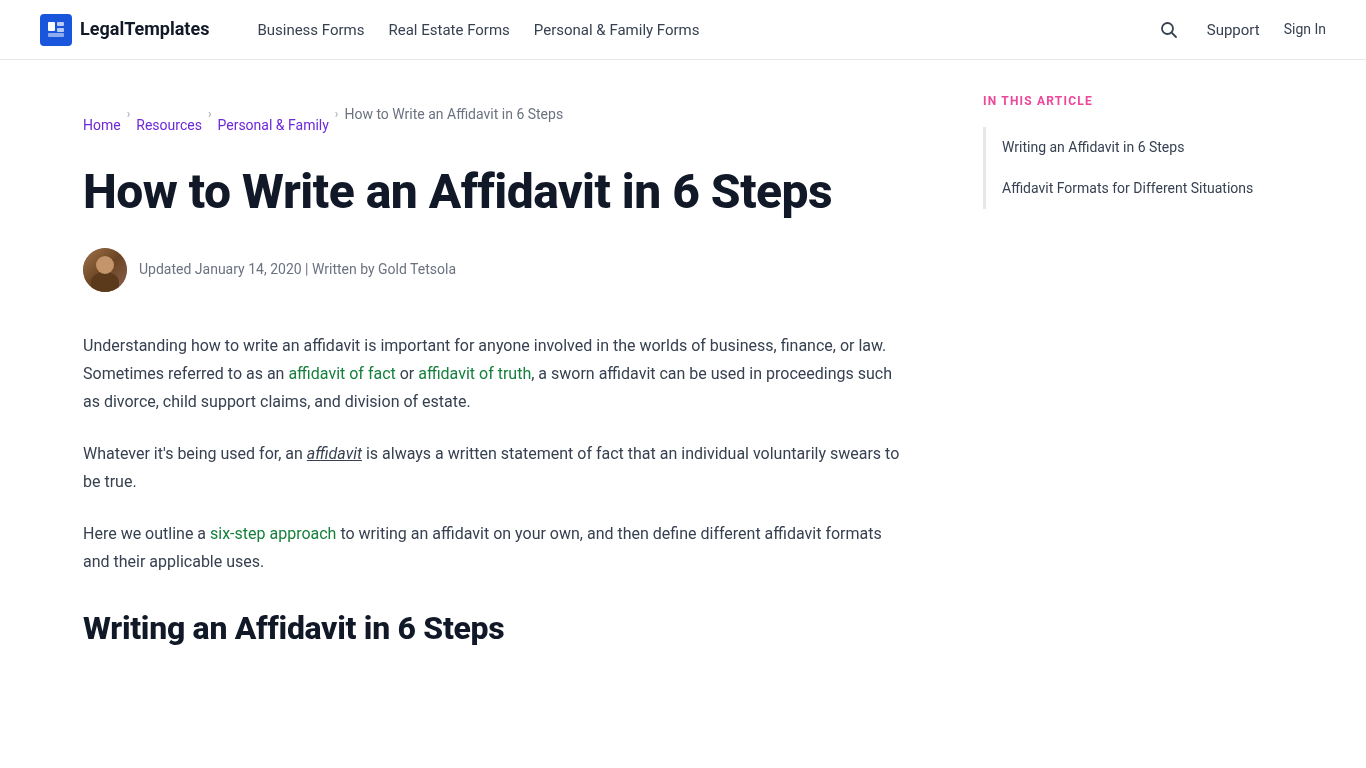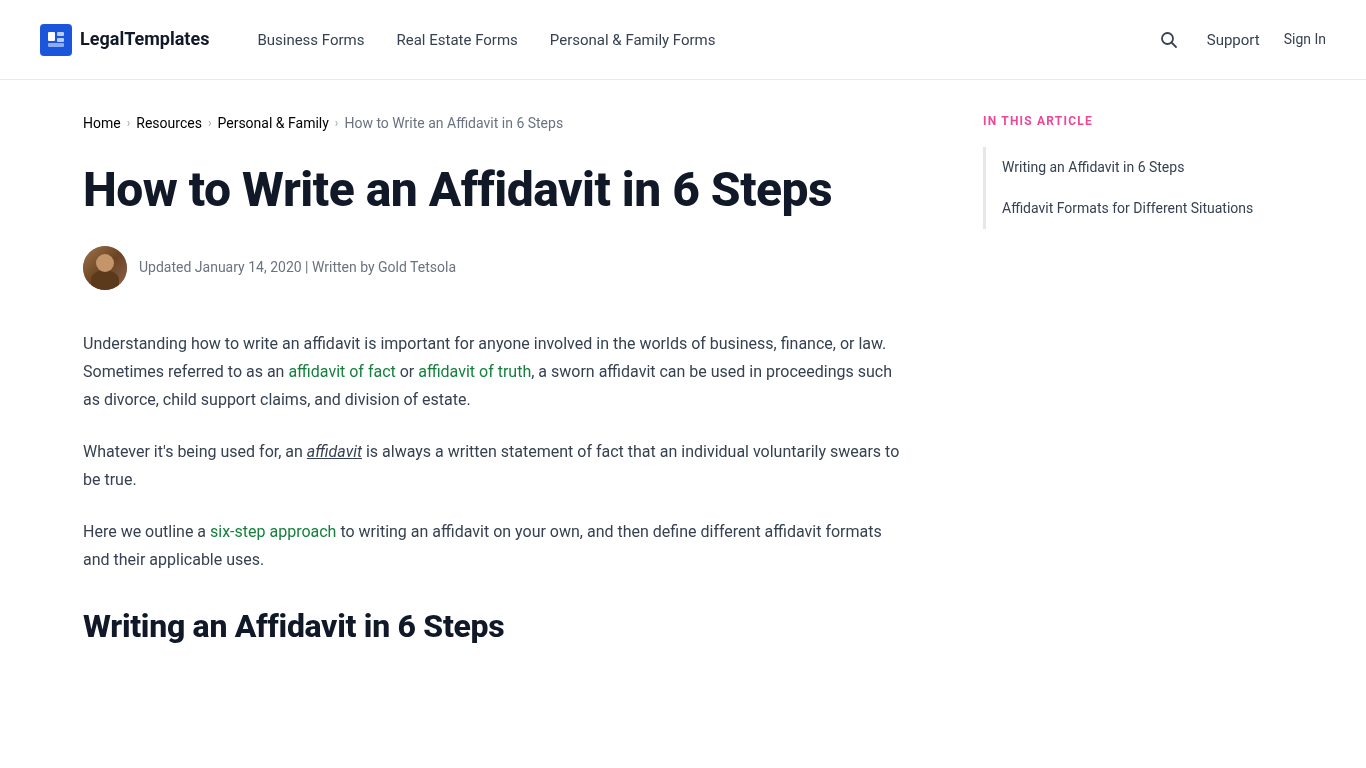--- a/index.html
+++ b/index.html
@@ -14,21 +14,21 @@
       color: #333333;
       font-size: 16px;
       line-height: 1.6;
     }
 
     
     .header {
       display: flex;
       align-items: center;
       padding: 0 40px;
-      height: 80px;
+      height: 60px;
       background: #ffffff;
       border-bottom: 1px solid #e8e8e8;
       position: sticky;
       top: 0;
       z-index: 100;
     }
 
     .logo-area {
       display: flex;
       align-items: center;
@@ -52,21 +52,21 @@
 
     .logo-text {
       font-size: 18px;
       font-weight: 700;
       color: #111827;
     }
 
     .nav-menu {
       display: flex;
       align-items: center;
-      gap: 32px;
+      gap: 24px;
       flex: 1;
     }
 
     .nav-item {
       font-size: 15px;
       color: #374151;
       text-decoration: none;
       cursor: pointer;
       white-space: nowrap;
     }
@@ -120,23 +120,24 @@
       display: flex;
       align-items: center;
       gap: 6px;
       font-size: 14px;
       color: #6b7280;
       margin-bottom: 28px;
       flex-wrap: wrap;
     }
 
     .breadcrumb-item {
-      color: #000000;
-      text-decoration: none;
-      cursor: pointer;
+      color: #6d28d9;
+      text-decoration: none;
+      cursor: pointer;
+      margin-top: 22px;
     }
 
     .breadcrumb-separator {
       color: #9ca3af;
       font-size: 12px;
     }
 
     .breadcrumb-current {
       color: #6b7280;
     }

